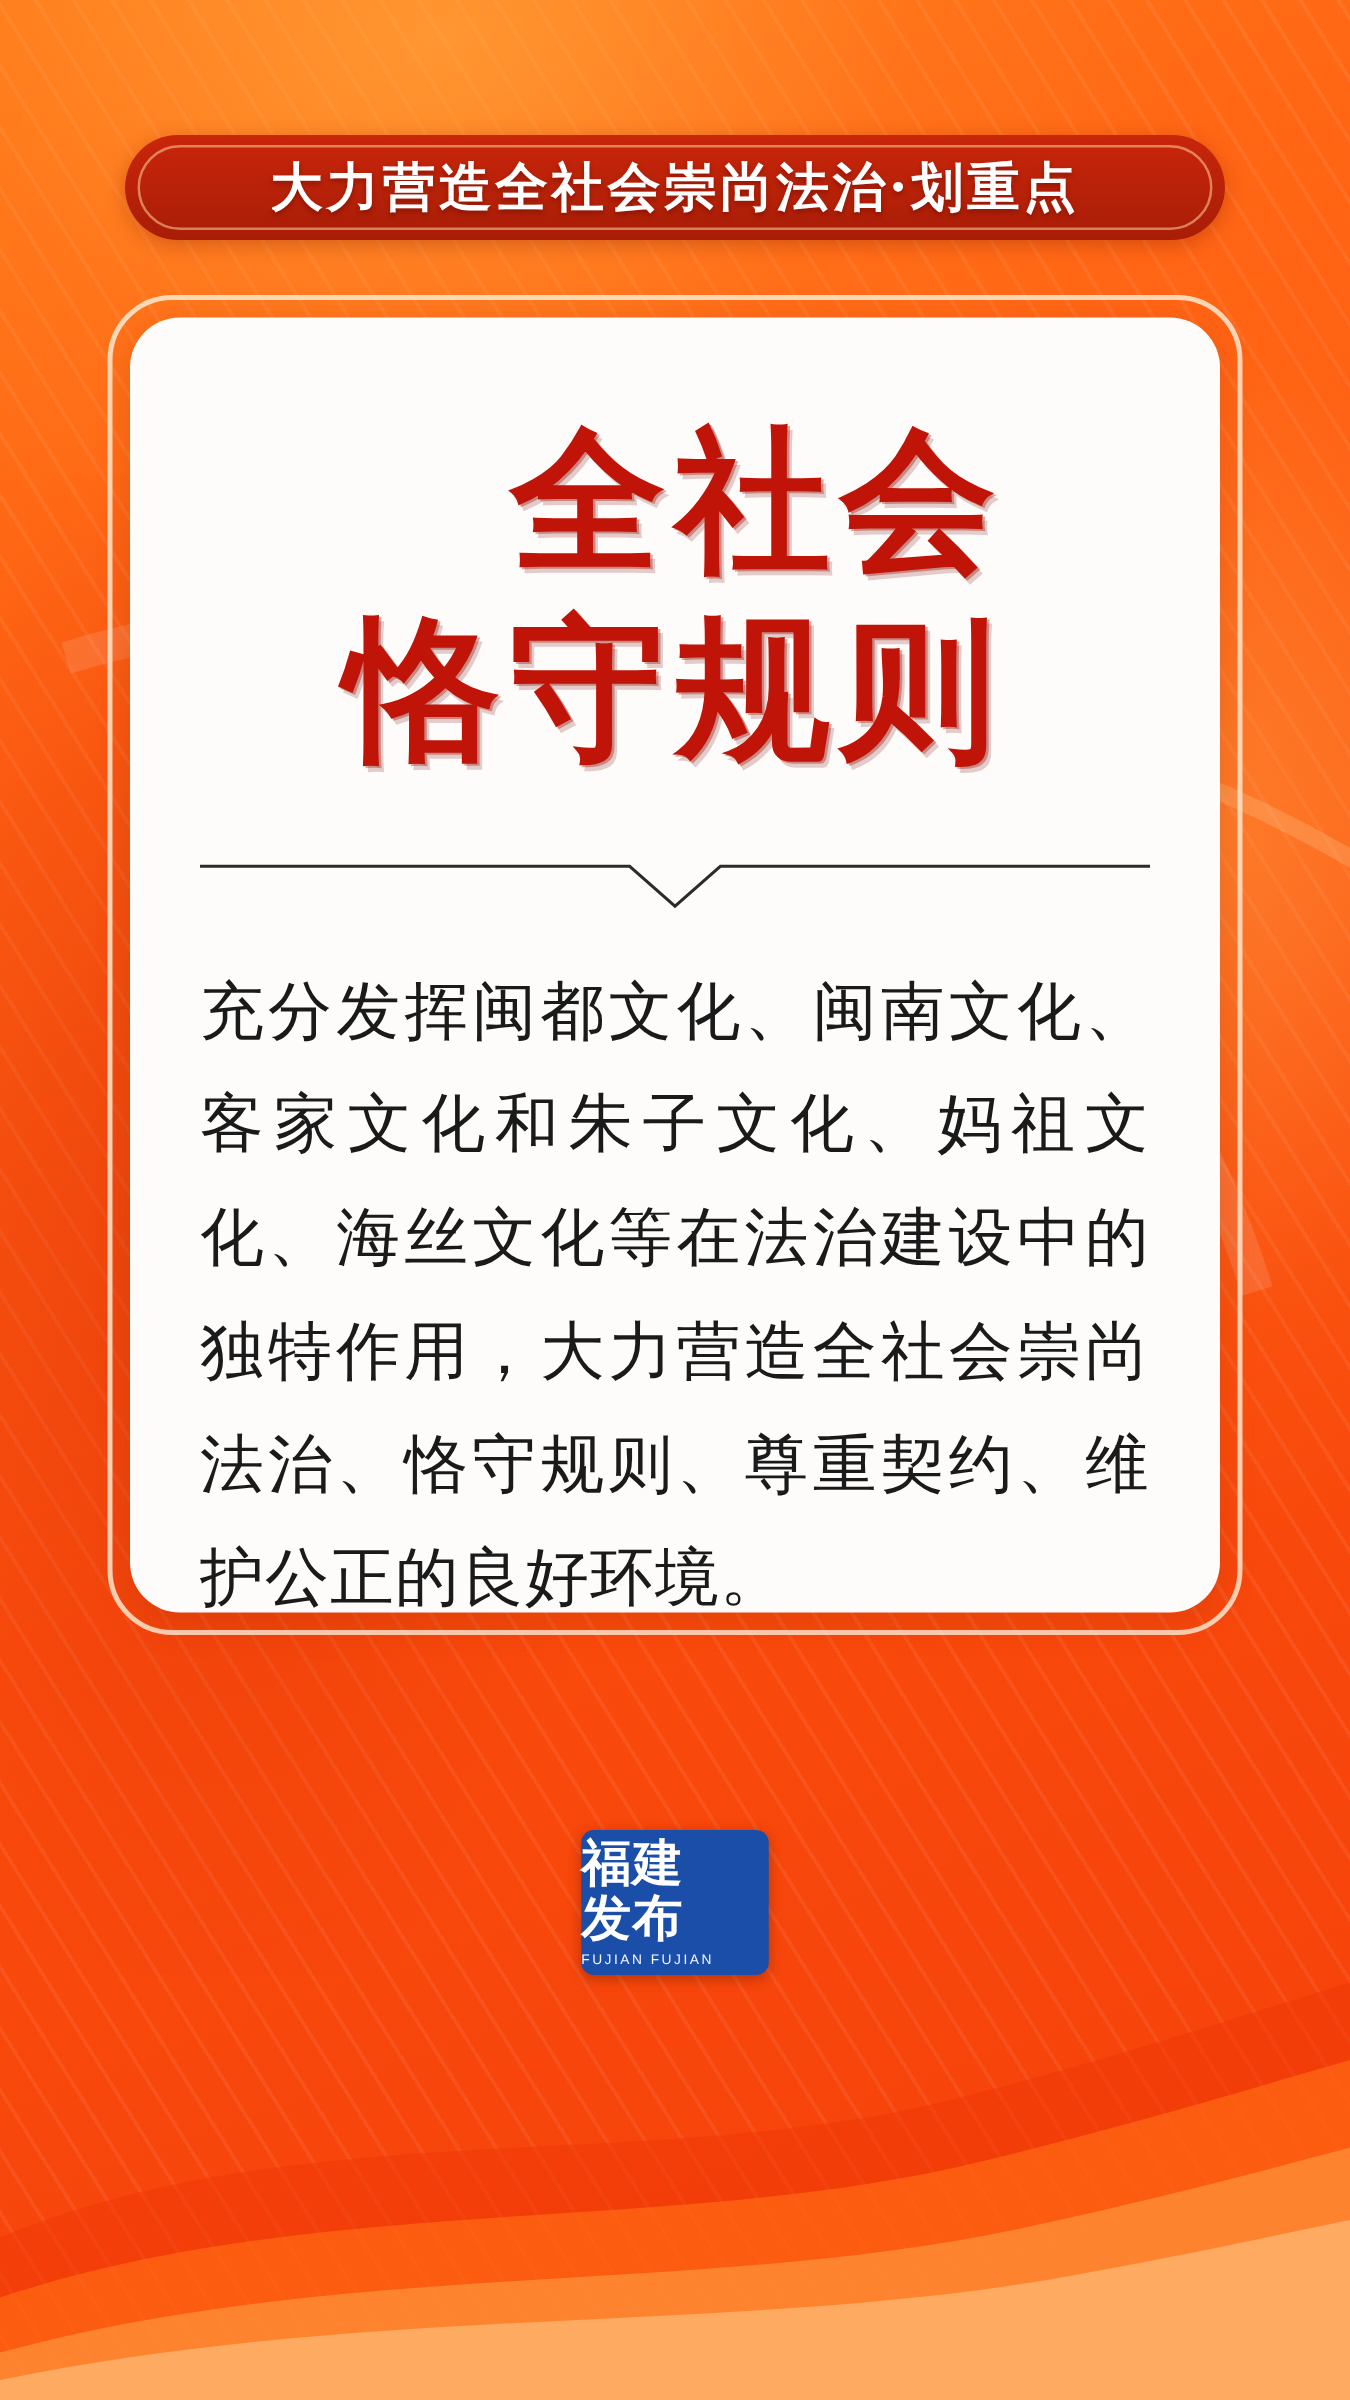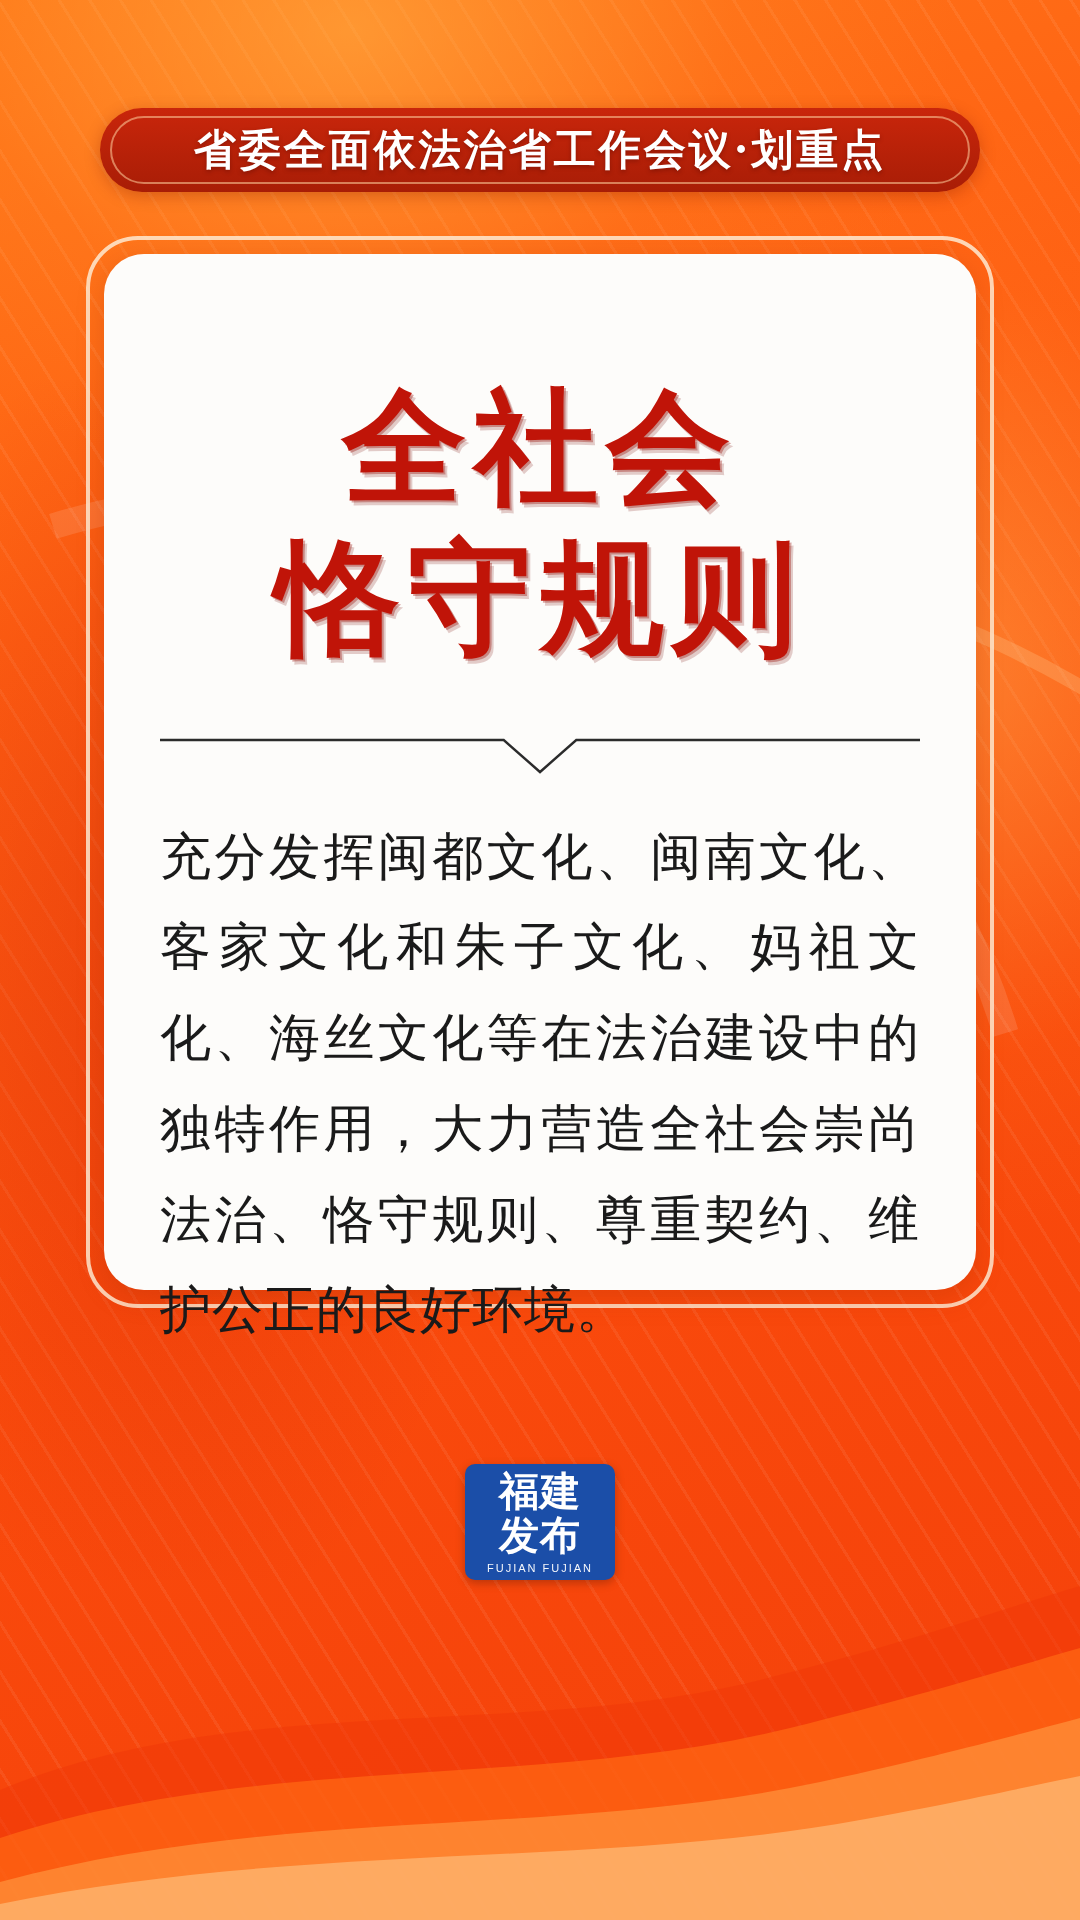--- a/index.html
+++ b/index.html
@@ -145,31 +145,30 @@
     border-radius: 40px;
     box-sizing: border-box;
     padding: 72px 56px 40px 56px;
     box-shadow: 0 8px 28px rgba(150,40,0,0.22);
     display: flex;
     flex-direction: column;
     align-items: center;
   }
 
   .headline {
-    text-align: center;
-    font-family: Liberation Serif, serif;
+    text-align: right;
+    font-family: Liberation Sans, sans-serif;
     font-weight: bold;
     color: #c01408;
     font-size: 124px;
     line-height: 1.22;
     letter-spacing: 8px;
     text-shadow:
       2px 2px 0 rgba(150,10,0,0.35),
       4px 5px 0 rgba(120,8,0,0.20);
-    margin-top: 47px;
   }
   .headline .line {
     display: block;
     white-space: nowrap;
   }
 
   
   .divider {
     margin-top: 62px;
     width: 100%;
@@ -195,21 +194,20 @@
     position: absolute;
     left: 50%;
     transform: translateX(-50%);
     bottom: 340px;
     width: 150px;
     height: 116px;
     background: #1b4ea8;
     border-radius: 10px;
     display: flex;
     flex-direction: column;
-    align-items: center;
     justify-content: center;
     box-shadow: 0 3px 10px rgba(0,0,0,0.25);
   }
   .footer-logo .cn {
     color: #ffffff;
     font-family: "DejaVu Serif", "Liberation Serif", serif;
     font-weight: bold;
     font-size: 40px;
     line-height: 1.0;
     letter-spacing: 1px;
@@ -238,21 +236,21 @@
   <div class="swoosh swoosh-c"></div>
 
   <svg class="bottom-wave" viewBox="0 0 1080 430" preserveAspectRatio="none">
     <path d="M0,300 C240,200 520,250 760,190 C900,155 1000,120 1080,96 L1080,430 L0,430 Z" fill="#f0380a" opacity="0.55"></path>
     <path d="M0,348 C260,262 540,300 790,238 C920,206 1010,178 1080,158 L1080,430 L0,430 Z" fill="#ff6a14" opacity="0.70"></path>
     <path d="M0,392 C280,316 560,348 820,292 C940,266 1020,244 1080,228 L1080,430 L0,430 Z" fill="#ffa94d" opacity="0.50"></path>
     <path d="M0,414 C300,352 600,378 860,330 C970,310 1030,296 1080,286 L1080,430 L0,430 Z" fill="#ffd9a0" opacity="0.45"></path>
   </svg>
 
   <div class="header-ribbon">
-    <div class="header-title">省委全面依法治省工作会议·划重点</div>
+    <div class="header-title">大力营造全社会崇尚法治·划重点</div>
   </div>
 
   <div class="card-outer">
     <div class="card">
 
       <div class="headline">
         <span class="line">全社会</span>
         <span class="line">恪守规则</span>
       </div>
 

